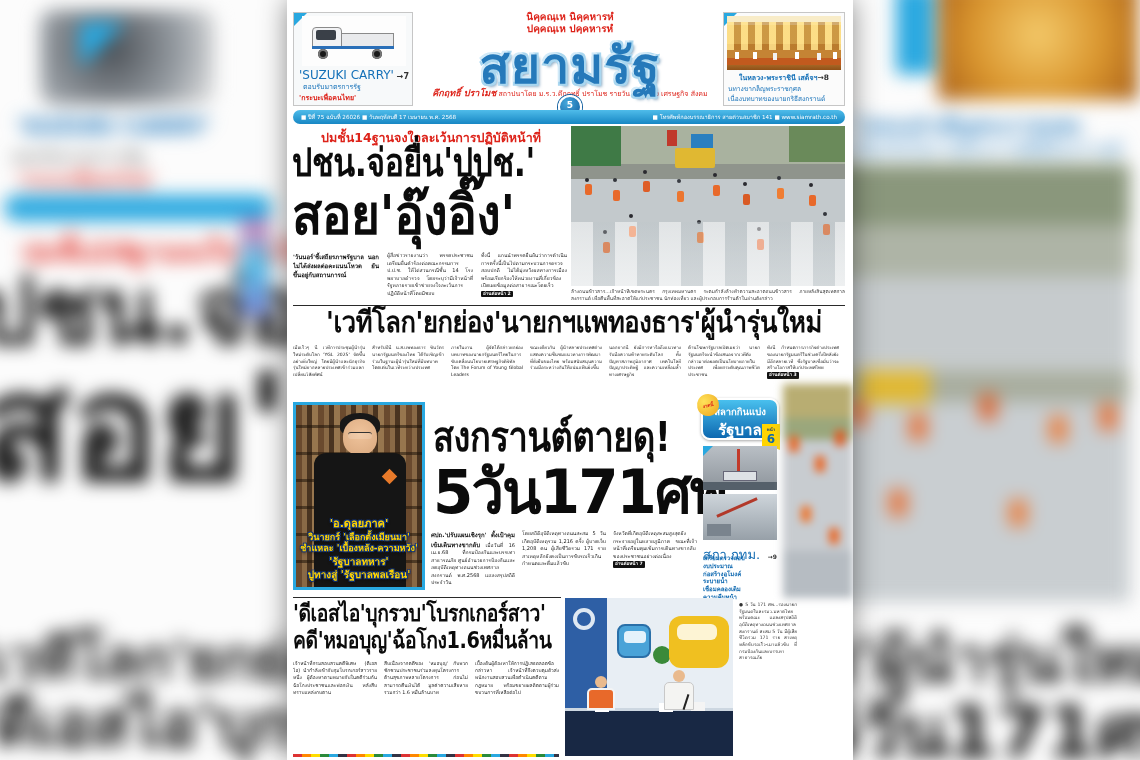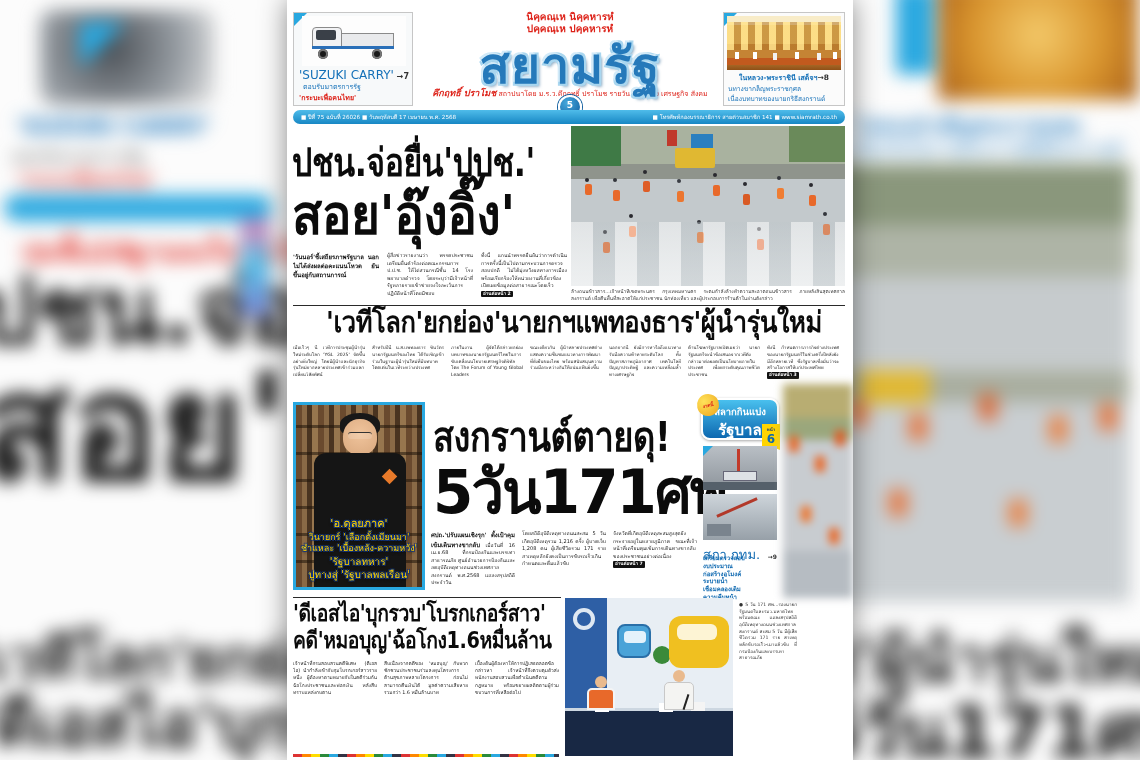--- a/index.html
+++ b/index.html
@@ -16,21 +16,21 @@
 .blue{color:#1470b8}
 .h900{font-weight:900;color:#0b0b0b;white-space:nowrap;letter-spacing:-.5px;line-height:1}
 .ctr{text-align:center}
 .body-col{font-size:5px;line-height:1.5;color:#222;text-align:justify;overflow:hidden}
 .cap{font-size:4.8px;line-height:1.45;color:#333;text-align:justify;overflow:hidden}
 .cont{display:inline-block;background:#111;color:#fff;font-size:4.6px;padding:0 2px;border-radius:1px;font-weight:700}
 .tri{width:0;height:0;border-style:solid;border-width:13px 13px 0 0;border-color:#29a8e0 transparent transparent transparent}
 .logo{font-weight:900;color:#2579ba;text-shadow:2px 2px 0 #a9d6ef,-2px -2px 0 #d2eaf8,2px -2px 0 #a9d6ef,-2px 2px 0 #a9d6ef,3px 3px 3px rgba(30,90,140,.5);letter-spacing:1px;white-space:nowrap}
 .badge{border-radius:50%;background:radial-gradient(circle at 35% 30%,#47a8dc,#0d5c9e);border:2px solid #fff;box-shadow:0 0 0 1px #0d5c9e;color:#fff;display:flex;flex-direction:column;align-items:center;justify-content:center;line-height:1}
 .infobar{background:linear-gradient(180deg,#4fbcea,#1787c4);border-radius:7px;color:#fff;font-size:5.6px;display:flex;justify-content:space-between;align-items:center;padding:0 8px;white-space:nowrap;overflow:hidden}
-.ovl{color:#ffd400;font-weight:400;text-shadow:-1px -1px 0 #10357f,1px -1px 0 #10357f,-1px 1px 0 #10357f,1px 1px 0 #10357f,0 2px 3px rgba(0,0,0,.65);line-height:1.3;white-space:nowrap}
+.ovl{color:#ffd400;font-weight:700;text-shadow:-1px -1px 0 #10357f,1px -1px 0 #10357f,-1px 1px 0 #10357f,1px 1px 0 #10357f,0 2px 3px rgba(0,0,0,.65);line-height:1.3;white-space:nowrap}
 .lotbanner{border-radius:9px;background:linear-gradient(180deg,#49c0ee,#0d68b0);border:2px solid #fff;box-shadow:0 1px 3px rgba(0,0,0,.35);color:#fff;text-align:center;overflow:visible}
 .teaser{color:#0d68b0;font-weight:700;font-size:6px;line-height:1.3;white-space:nowrap;overflow:hidden}
 .hr{background:#2a2a2a;height:1px}
 .rainbow{background:repeating-linear-gradient(90deg,#d33 0 9px,#f80 9px 18px,#fd0 18px 27px,#2a8a3a 27px 36px,#29a8e0 36px 45px,#334 45px 54px)}
 .photo{overflow:hidden;position:absolute}
 .vests{position:absolute;width:7px;height:11px;border-radius:2px;background:#e8692a;box-shadow:28px 6px 0 #e8692a,58px -3px 0 #de5d26,92px 7px 0 #ec7630,128px 1px 0 #e8692a,158px 10px 0 #d95a24,192px 4px 0 #ef7d33,224px 11px 0 #e8692a,44px 42px 0 #e8692a,112px 48px 0 #ec7630,172px 55px 0 #de5d26,18px 58px 0 #e8692a,238px 40px 0 #e8692a}
 .heads{position:absolute;width:4px;height:4px;border-radius:50%;background:#2a2a30;box-shadow:28px 0 0 #33363c,58px -8px 0 #2a2a30,92px 1px 0 #3a3d44,128px -5px 0 #2a2a30,158px 4px 0 #2a2a30,192px -2px 0 #33363c,224px 5px 0 #2a2a30,44px 36px 0 #2a2a30,112px 42px 0 #33363c,172px 49px 0 #2a2a30,18px 52px 0 #2a2a30,238px 34px 0 #33363c}
 </style>
 </head>
 <body>
@@ -117,20 +117,21 @@
       </div>
       <div class="abs blue" style="left:4px;top:70px;font-size:6.6px;white-space:nowrap">นทางขากล็ญพระราชกุศล</div>
       <div class="abs blue" style="left:4px;top:80px;font-size:6.6px;white-space:nowrap">เนื่องบทบาทของนายกริธีสงกรานต์</div>
     </div>
 
     <div class="abs infobar" style="left:6px;top:110px;width:552px;height:14px">
       <span>■ ปีที่ 75 ฉบับที่ 26026   ■ วันพฤหัสบดี 17 เมษายน พ.ศ. 2568</span>
       <span>■ โทรศัพท์กองบรรณาธิการ สายด่วนสมาชิก 141   ■ www.siamrath.co.th</span>
     </div>
 
+    <div class="abs ctr red" style="left:6px;top:128px;width:276px;font-size:12.5px;font-weight:800;white-space:nowrap">ปมชั้น14ฐานจงใจละเว้นการปฏิบัติหน้าที่</div>
     <div class="abs h900" style="left:5px;top:143px;font-size:39px;transform:scaleX(.82);transform-origin:left top">ปชน.จ่อยื่น'ปปช.'</div>
     <div class="abs h900" style="left:5px;top:188px;font-size:55px;transform:scaleX(.9);transform-origin:left top">สอย'อุ๊งอิ๊ง'</div>
     <div class="abs body-col" style="left:6px;top:252px;width:86px;height:52px;font-size:6px;font-weight:700;color:#111">'วันนอร์'ชี้เสถียรภาพรัฐบาล นอกไม่ได้ส่งผลต่อคะแนนโหวต ยันขึ้นอยู่กับสถานการณ์</div>
     <div class="abs body-col" style="left:100px;top:252px;width:86px;height:52px">ผู้สื่อข่าวรายงานว่า พรรคประชาชนเตรียมยื่นคำร้องต่อคณะกรรมการ ป.ป.ช. ให้ไต่สวนกรณีชั้น 14 โรงพยาบาลตำรวจ โดยระบุว่ามีเจ้าหน้าที่รัฐหลายรายเข้าข่ายจงใจละเว้นการปฏิบัติหน้าที่โดยมิชอบ</div>
     <div class="abs body-col" style="left:194px;top:252px;width:86px;height:52px">
       <span>ทั้งนี้ แกนนำพรรคยืนยันว่าการดำเนินการครั้งนี้เป็นไปตามกระบวนการตรวจสอบปกติ ไม่ได้มุ่งหวังผลทางการเมือง พร้อมเรียกร้องให้หน่วยงานที่เกี่ยวข้องเปิดเผยข้อมูลต่อสาธารณะโดยเร็ว</span>
       <span class="cont">อ่านต่อหน้า 2</span>
     </div>
 
     <div class="abs photo" style="left:284px;top:126px;width:274px;height:160px;background:linear-gradient(180deg,#a9b29f 0 24%,#8f948c 24% 33%,#c3c9cc 33% 60%,#dde1e3 100%)">

